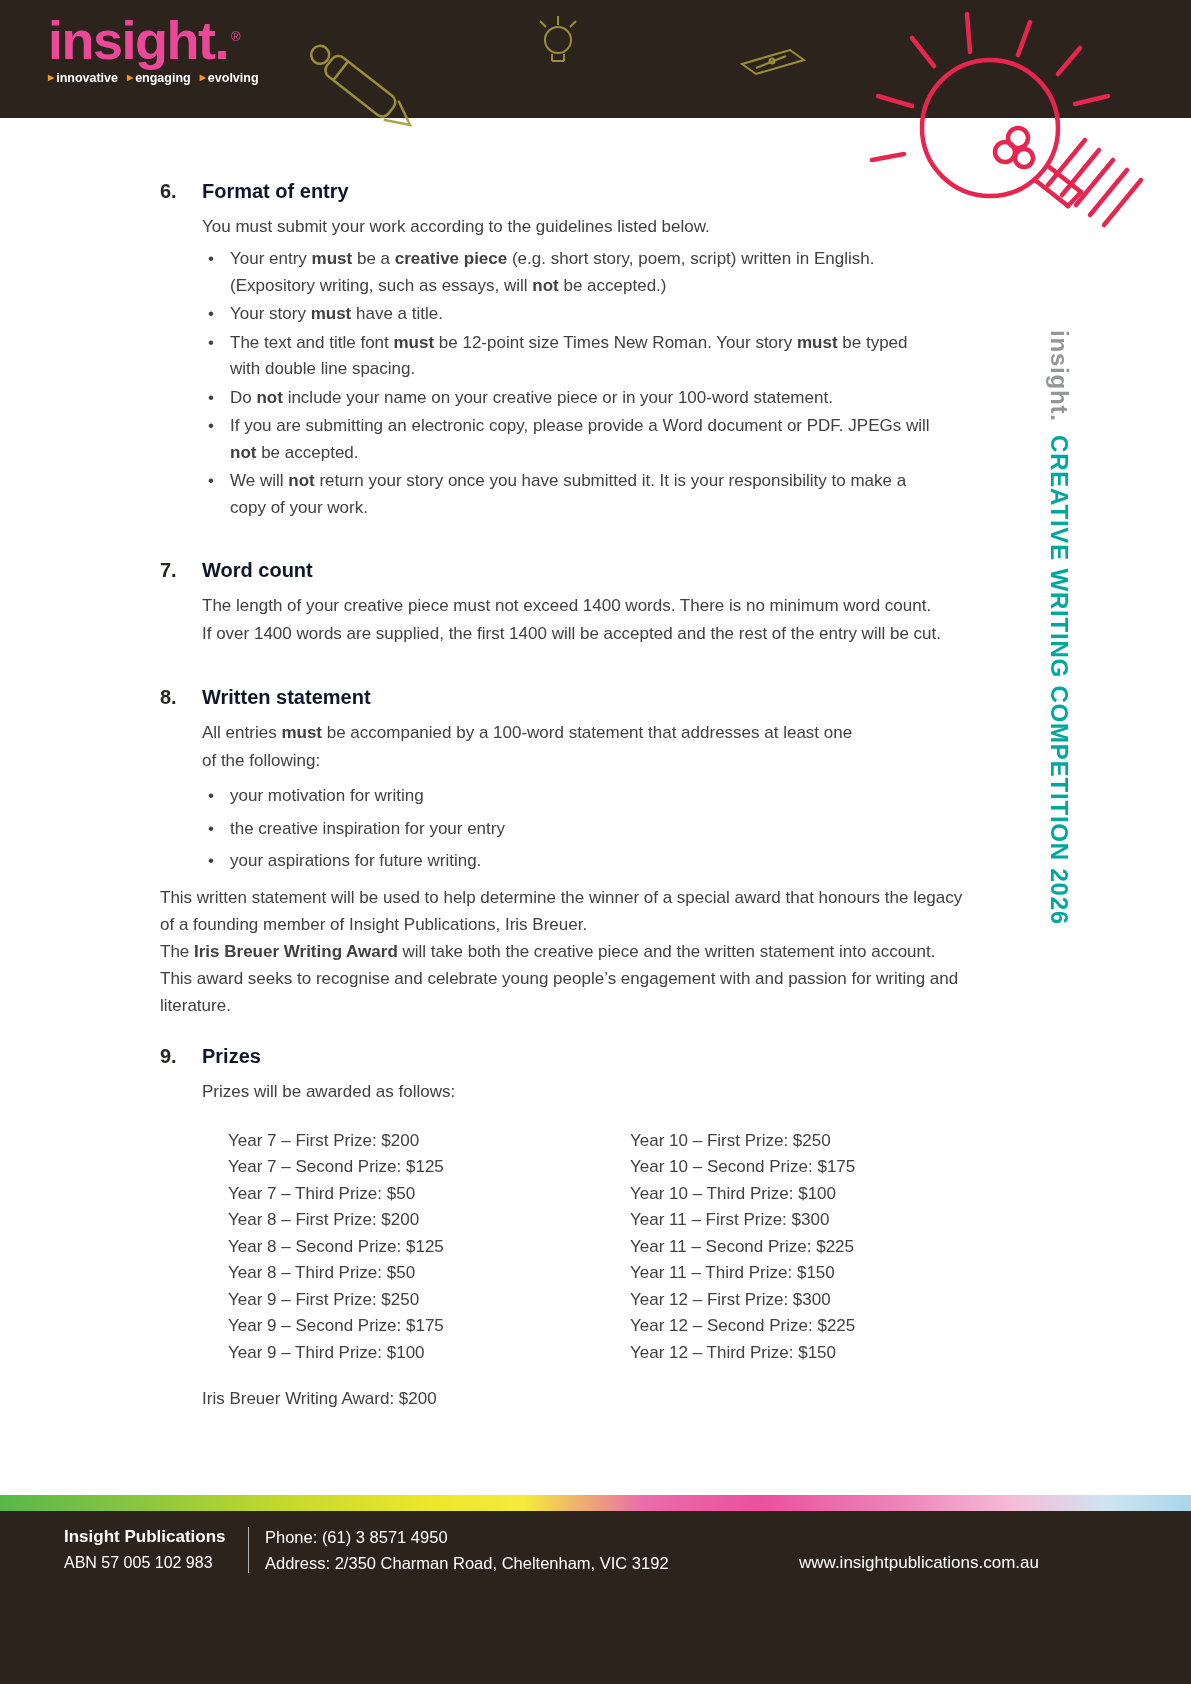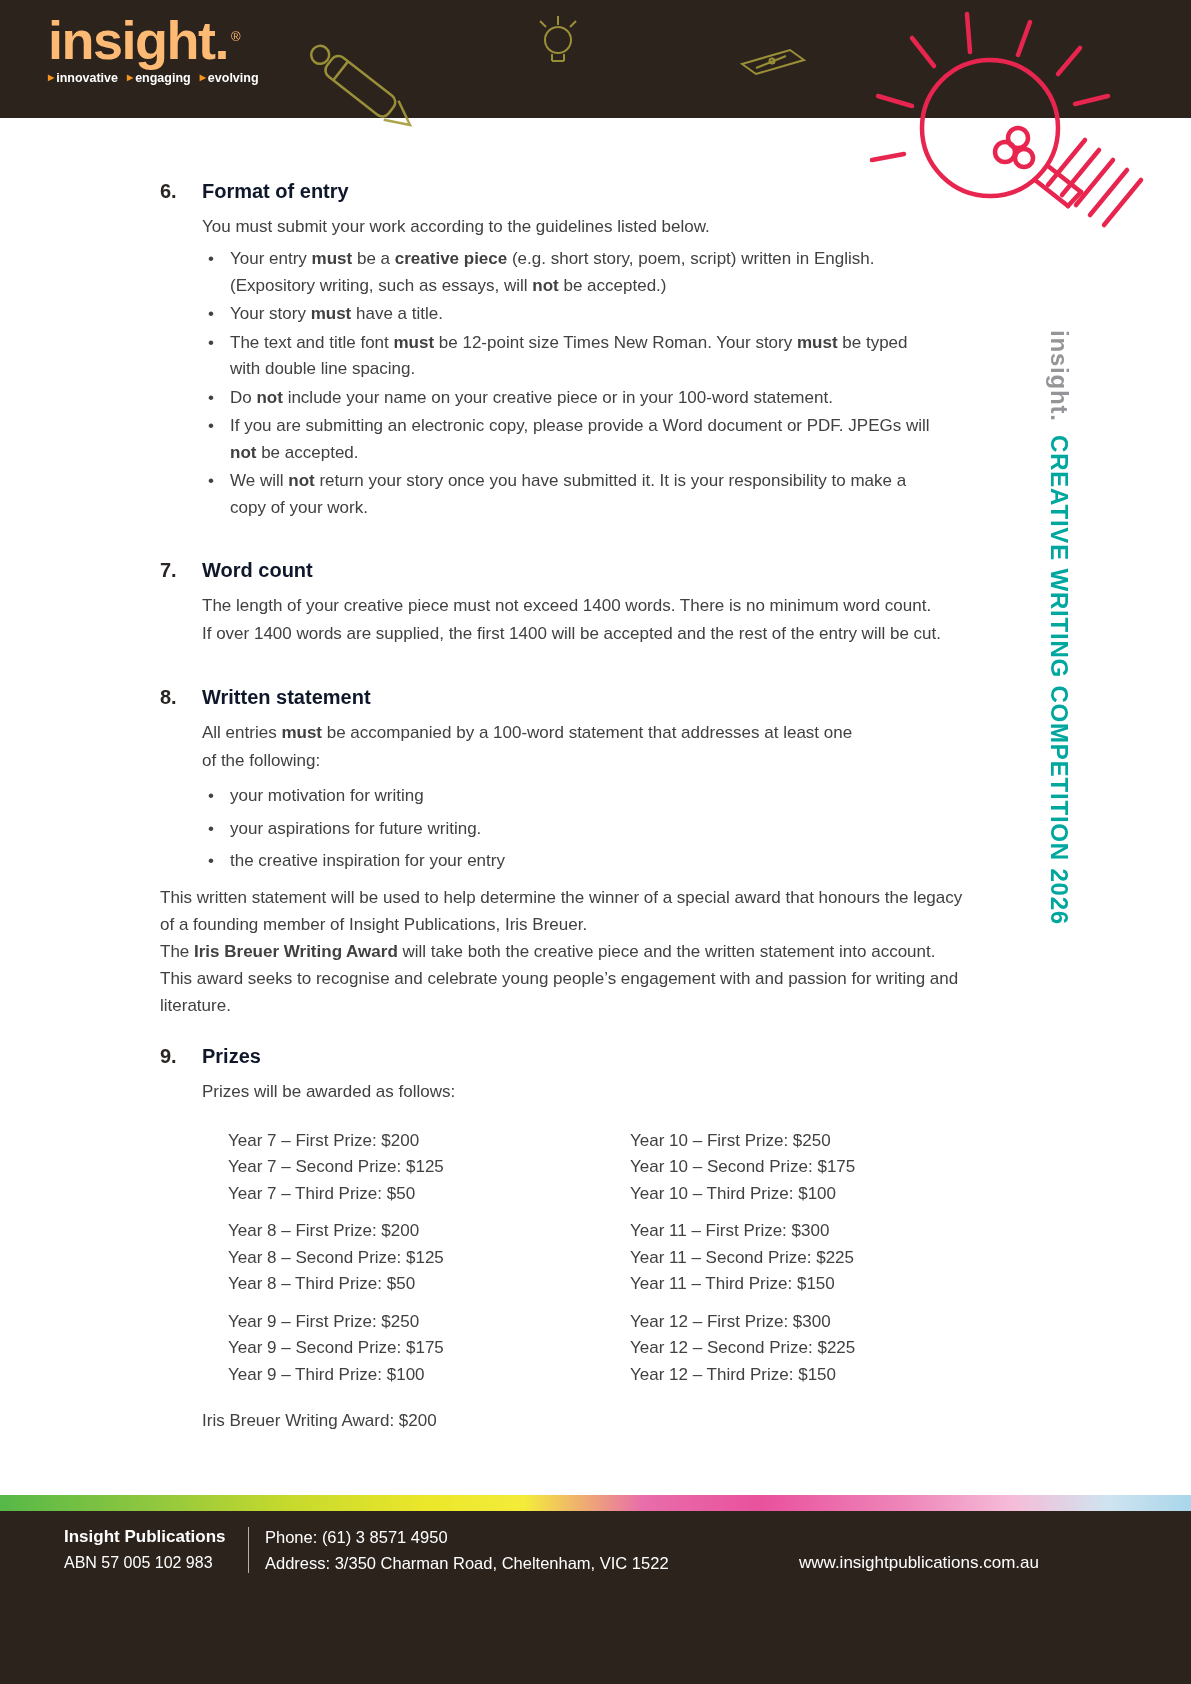--- a/index.html
+++ b/index.html
@@ -6,21 +6,21 @@
   body { background:#e9e9e9; }
   .page {
     width:1191px; height:1684px; position:relative; overflow:hidden;
     background:#ffffff; margin:0 auto;
     font-family:"Liberation Sans", sans-serif; color:#414042;
   }
 
   
   .topbar { position:absolute; top:0; left:0; width:100%; height:118px; background:#2d231d; }
   .logo-block { position:absolute; left:48px; top:12px; }
-  .logo { color:#fdba74; font-size:54px; font-weight:bold; letter-spacing:-1.5px; line-height:1.05; }
+  .logo { color:#ec4899; font-size:54px; font-weight:bold; letter-spacing:-1.5px; line-height:1.05; }
   .logo .reg { font-size:13px; font-weight:normal; vertical-align:18px; margin-left:3px; letter-spacing:0; }
   .tagline { margin-top:2px; display:flex; gap:9px; color:#ffffff; font-size:12.5px; font-weight:bold; }
   .tag-item { display:flex; align-items:center; gap:2px; }
   .tag-arrow { color:#f7941d; font-size:8px; line-height:1; }
 
   .deco-svg { position:absolute; top:0; left:0; width:1191px; height:262px; pointer-events:none; }
 
   
   .side-banner {
     position:absolute; top:330px; right:118px;
@@ -47,21 +47,21 @@
   .bullets li::before { content:"\2022"; position:absolute; left:6px; }
   .bullets.spaced { margin-top:8px; }
   .bullets.spaced li { margin-top:6px; }
 
   .wide-block { margin-top:9px; }
   .wide-para { font-size:17px; line-height:27px; max-width:808px; white-space:pre-line; }
 
   .prize-cols { display:flex; margin-left:26px; margin-top:6px; }
   .prize-col { width:402px; flex:none; }
   .prize-line { font-size:17px; line-height:26.5px; }
-  .prize-group { margin-top:11px; }
+  .prize-group { }
   .prize-group:first-child { margin-top:16px; }
   .award-line { margin-top:20px; font-size:17px; line-height:26px; }
 
   
   .bottom-band { position:absolute; left:0; right:0; bottom:0; }
   .rainbow { height:16px;
     background:linear-gradient(90deg,
       #56b848 0%, #8cc63f 12%, #c5d92d 24%, #ece72a 36%, #f4ec3a 44%,
       #e96daa 54%, #e9519d 64%, #ee86ba 76%, #f6bcd8 85%, #cfe4f0 93%, #a9d6ea 100%);
   }
@@ -178,22 +178,22 @@
     <section class="doc-section">
       <div class="sec-head">
         <span class="sec-num">8.</span>
         <h2 class="sec-title">Written statement</h2>
       </div>
       <div class="sec-body">
         <p class="para">All entries <b>must</b> be accompanied by a 100-word statement that addresses at least one
 of the following:</p>
         <ul class="bullets spaced">
             <li>your motivation for writing</li>
+            <li>the creative inspiration for your entry</li>
             <li>your aspirations for future writing.</li>
-            <li>the creative inspiration for your entry</li>
           </ul>
       </div>
       <div class="wide-block">
         <p class="wide-para">This written statement will be used to help determine the winner of a special award that honours the legacy of a founding member of Insight Publications, Iris Breuer.</p>
         <p class="wide-para">The <b>Iris Breuer Writing Award</b> will take both the creative piece and the written statement into account. This award seeks to recognise and celebrate young people’s engagement with and passion for writing and literature.</p>
       </div>
     </section>
 
     <section class="doc-section tight">
       <div class="sec-head">
@@ -247,19 +247,19 @@
   <div class="bottom-band">
     <div class="rainbow"></div>
     <footer class="footer">
       <div class="footer-left">
         <div class="f-name">Insight Publications</div>
         <div class="f-abn">ABN 57 005 102 983</div>
       </div>
       <div class="f-divider"></div>
       <div class="footer-mid">
         <div class="f-phone">Phone: (61) 3 8571 4950</div>
-        <div class="f-address">Address: 3/350 Charman Road, Cheltenham, VIC 1522</div>
+        <div class="f-address">Address: 2/350 Charman Road, Cheltenham, VIC 3192</div>
       </div>
       <div class="footer-site">www.insightpublications.com.au</div>
     </footer>
   </div>
 
 </div>
 
 </body></html>

